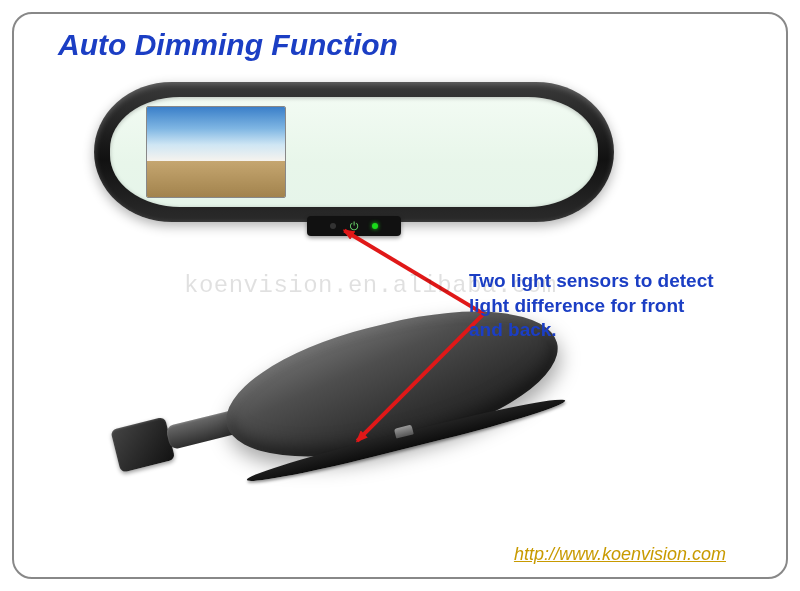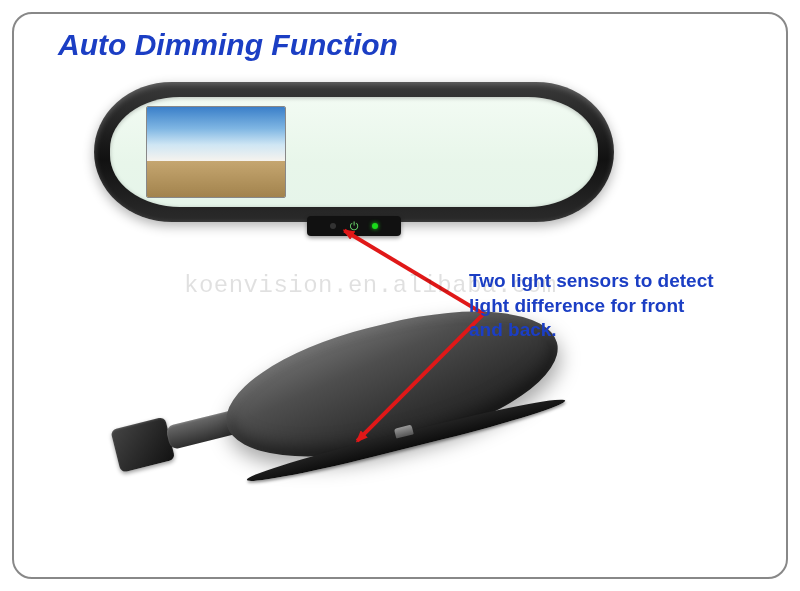--- a/index.html
+++ b/index.html
@@ -241,14 +241,15 @@
       </marker>
     </defs>
     <line x1="472" y1="302" x2="332" y2="218" stroke="#e01818" stroke-width="4" marker-end="url(#ah)"></line>
     <line x1="472" y1="302" x2="345" y2="430" stroke="#e01818" stroke-width="4" marker-end="url(#ah)"></line>
   </svg>
 
   <div class="watermark">koenvision.en.alibaba.com</div>
 
   <div class="annotation">Two light sensors to detect light difference for front  and back.</div>
 
+  <a class="footer-link">http://www.koenvision.com</a>
 
 </div>
 
 </body></html>

